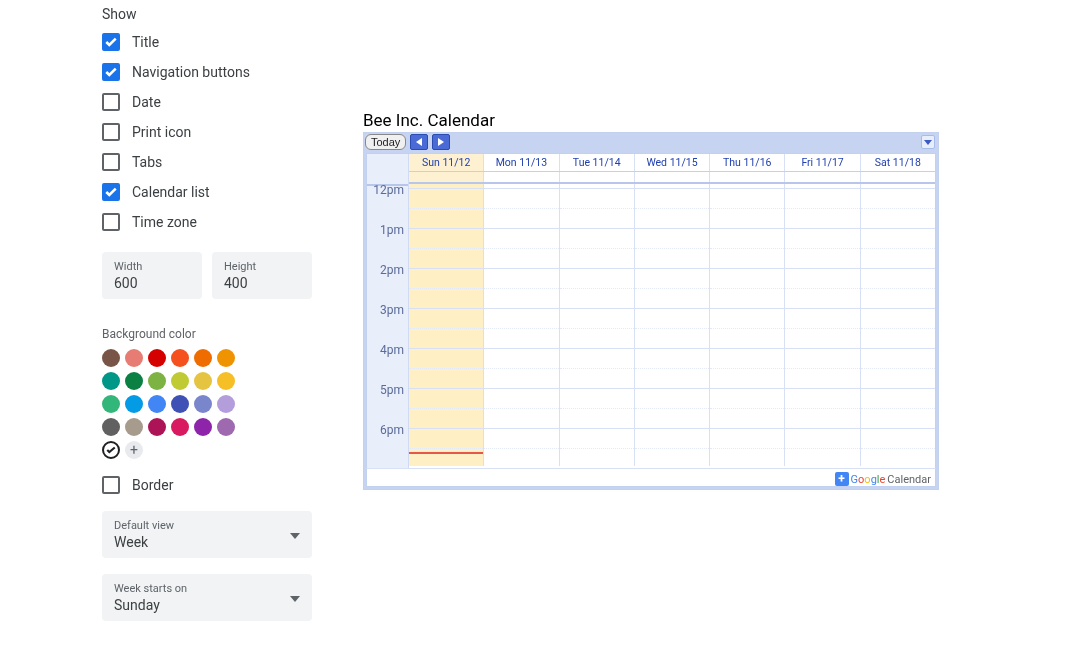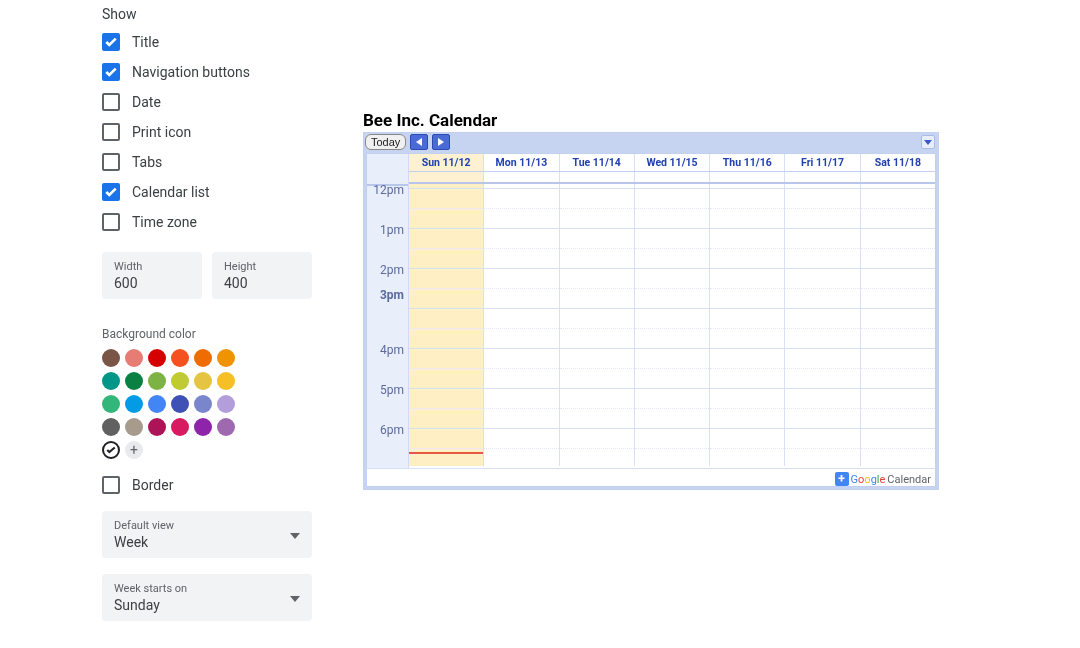--- a/index.html
+++ b/index.html
@@ -96,21 +96,21 @@
   .dd-caret svg { fill: #5f6368; width: 10px; height: 6px; }
 
   
   .preview {
     position: absolute;
     left: 363px;
     top: 110px;
     width: 576px;
   }
   .cal-title {
-    font-size: 17px; font-weight: 700; color: #000;
+    font-size: 17px; font-weight: 400; color: #000;
     margin-bottom: 2px;
   }
   .cal-frame {
     border: 1px solid #c3d1f0;
     background: #c7d4f1;
     width: 576px;
     position: relative;
     padding-bottom: 2px;
   }
   .cal-toolbar {
@@ -158,21 +158,21 @@
     position: relative;
   }
   .time-col {
     width: 42px;
     background: #e9eefb;
     border-right: 1px solid #d0daf2;
     font-size: 10px;
     color: #5a6b9a;
     position: relative;
   }
-  .days-wrap { flex: 1; position: relative; font-weight: bold; }
+  .days-wrap { flex: 1; position: relative; }
   .day-header-row {
     display: flex;
     height: 18px;
     border-bottom: 1px solid #c3d1f0;
   }
   .day-header {
     flex: 1;
     text-align: center;
     font-size: 10.5px;
     color: #2040b0;
@@ -399,21 +399,21 @@
       </div>
     </div>
 
     <div class="cal-body">
       <div class="time-col">
         <div class="time-col-header-spacer"></div>
         <div id="time-labels-container" style="position:relative; height:282px;">
             <div class="time-label" style="top: 4px;">12pm</div>
             <div class="time-label" style="top: 44px;">1pm</div>
             <div class="time-label" style="top: 84px;">2pm</div>
-            <div class="time-label" style="top: 109px; font-weight: bold;">3pm</div>
+            <div class="time-label" style="top: 124px;">3pm</div>
             <div class="time-label" style="top: 164px;">4pm</div>
             <div class="time-label" style="top: 204px;">5pm</div>
             <div class="time-label" style="top: 244px;">6pm</div>
           </div>
       </div>
       <div class="days-wrap">
         <div class="day-header-row" id="day-headers">
             <div class="day-header today">Sun 11/12</div>
             <div class="day-header">Mon 11/13</div>
             <div class="day-header">Tue 11/14</div>

